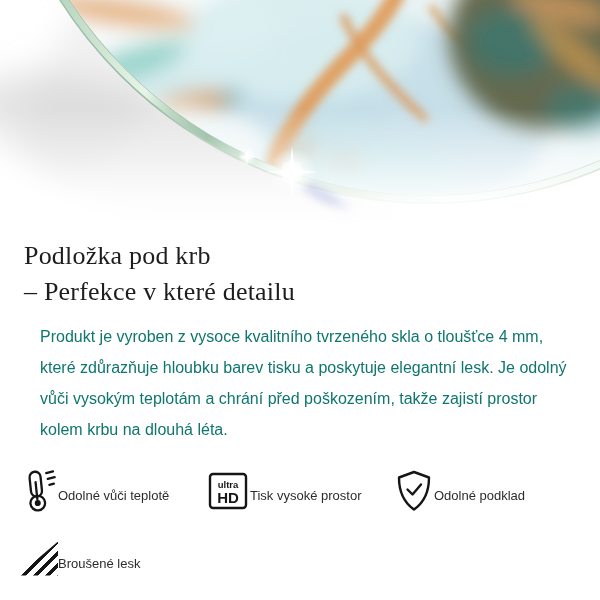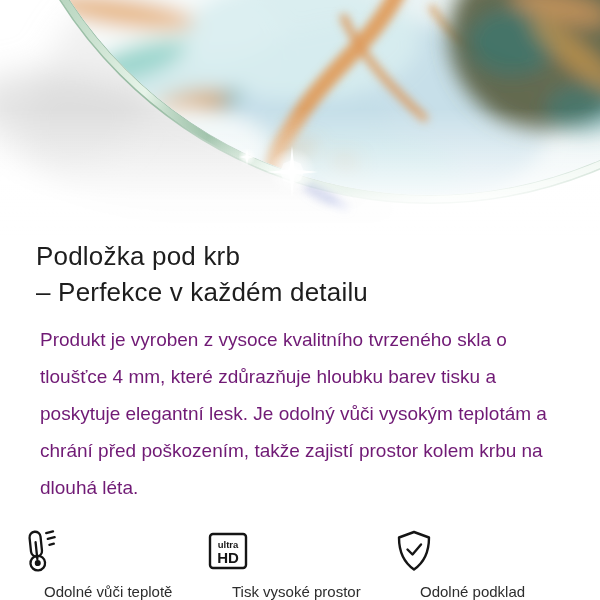--- a/index.html
+++ b/index.html
@@ -3,43 +3,43 @@
 <meta charset="utf-8">
 <style>
   html,body{margin:0;padding:0;}
   body{
     width:600px;height:600px;background:#ffffff;overflow:hidden;
     font-family:"Liberation Sans",sans-serif;-webkit-font-smoothing:antialiased;
   }
   .hero{position:relative;width:600px;height:235px;background:#ffffff;}
   .hero svg{display:block;}
   h1{
-    margin:3px 40px 0 36px;
-    font-family:Liberation Sans, sans-serif;
+    margin:3px 40px 0 24px;
+    font-family:Liberation Serif, serif;
     font-weight:400;
     font-size:26px;
     line-height:1.4;
     color:#1d1d1d;
     letter-spacing:.2px;
   }
   .desc{
     margin:10px 28px 0 40px;
-    font-size:19px;
+    font-size:16px;
     line-height:1.95;
-    color:#701a75;
+    color:#0f766e;
   }
   .features{
     margin:22px 18px 0 18px;
     display:grid;
     grid-template-columns:1fr 1fr 1fr;
     row-gap:22px;
   }
-  .feature{display:flex;flex-direction:column;align-items:flex-start;}
+  .feature{display:flex;flex-direction:row;align-items:center;}
   .icon-box{height:46px;display:flex;align-items:center;justify-content:center;}
-  .feature-label{margin-top:9px;font-size:15px;color:#2d2d2d;text-align:center;margin-left:26px;}
+  .feature-label{margin-top:9px;font-size:13px;color:#2d2d2d;text-align:center;}
   .bevel-shape{
     width:40px;height:34px;
     background:repeating-linear-gradient(135deg,#151515 0 3.5px,transparent 3.5px 8.5px);
     clip-path:polygon(0 100%,100% 100%,100% 0);
   }
   .uhd-top{font:700 9.5px "Liberation Sans",sans-serif;}
   .uhd-bottom{font:700 15px "Liberation Sans",sans-serif;}
 </style>
 </head>
 <body>
@@ -131,21 +131,21 @@
       <g>
         <circle cx="292" cy="172" r="24" fill="url(#sparkGlow)"></circle>
         <circle cx="247" cy="157" r="9" fill="url(#sparkGlow)"></circle>
         <path d="M292 146 L294.5 169.5 L318 172 L294.5 174.5 L292 198 L289.5 174.5 L266 172 L289.5 169.5 Z" fill="#ffffff" opacity="0.95"></path>
         <path d="M292 160 L300.5 163.5 L304 172 L300.5 180.5 L292 184 L283.5 180.5 L280 172 L283.5 163.5 Z" fill="#ffffff" opacity="0.55"></path>
         <path d="M247 149 L248.5 155.5 L255 157 L248.5 158.5 L247 165 L245.5 158.5 L239 157 L245.5 155.5 Z" fill="#ffffff" opacity="0.8"></path>
       </g>
     </svg>
   </section>
 
-  <h1><span>Podložka pod krb</span><br><span>– Perfekce v každém detailu</span></h1>
+  <h1><span>Podložka pod krb</span><br><span>– Perfekce v které detailu</span></h1>
 
   <p class="desc">Produkt je vyroben z vysoce kvalitního tvrzeného skla o tloušťce 4 mm, které zdůrazňuje hloubku barev tisku a poskytuje elegantní lesk. Je odolný vůči vysokým teplotám a chrání před poškozením, takže zajistí prostor kolem krbu na dlouhá léta.</p>
 
   <section class="features">
 
     <div class="feature">
       <div class="icon-box">
         <svg width="40" height="46" viewBox="0 0 40 46">
           <g fill="none" stroke="#151515" stroke-width="2.3" stroke-linecap="round" transform="rotate(-6 20 23)">
             <rect x="13" y="3.5" width="11" height="25" rx="5.5"></rect>

